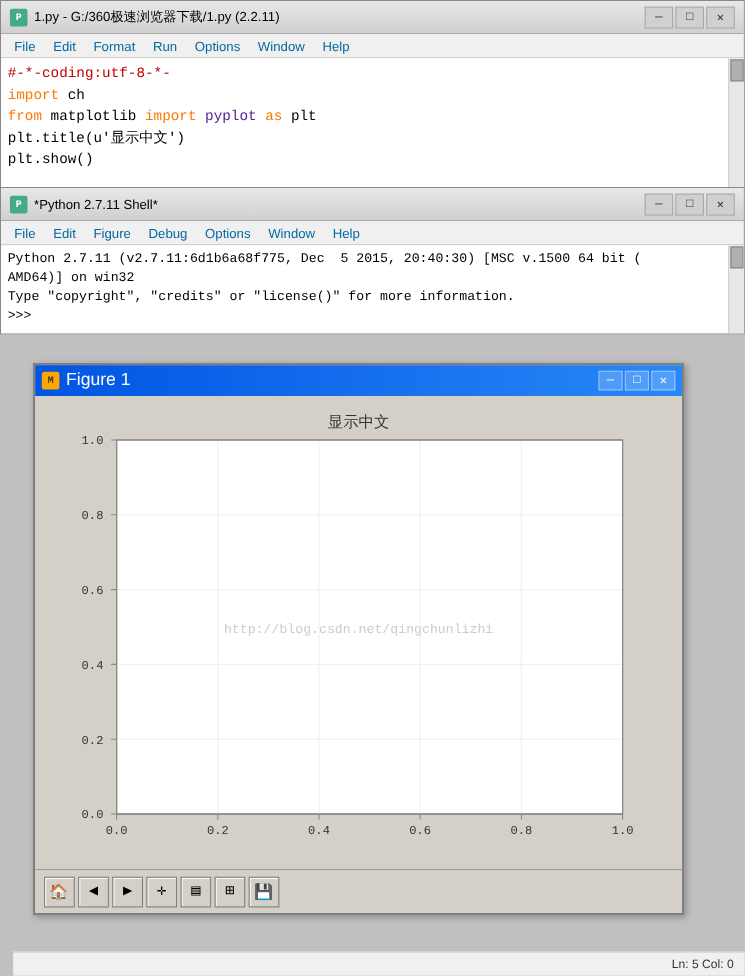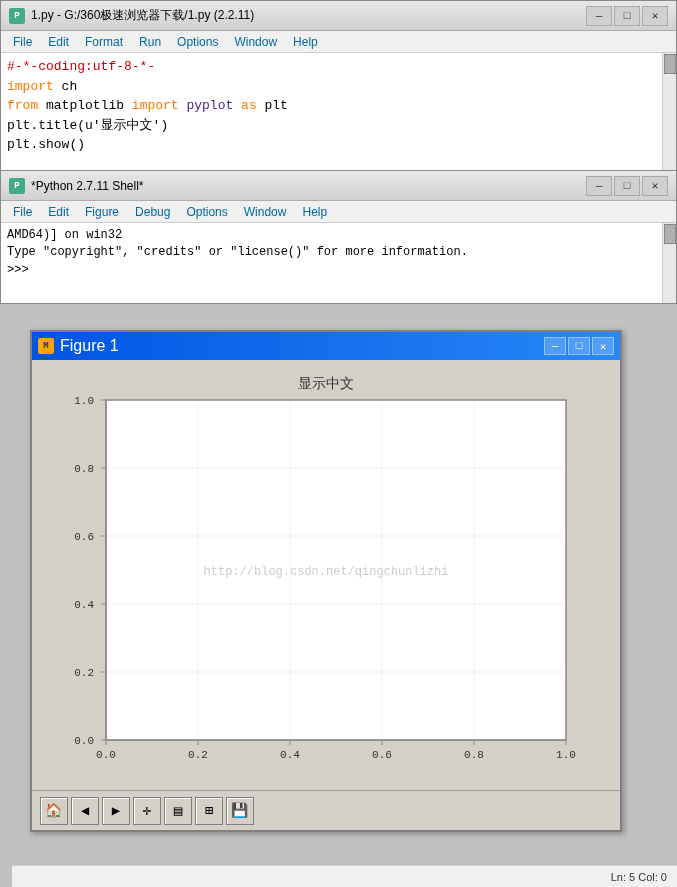--- a/index.html
+++ b/index.html
@@ -261,20 +261,21 @@
   <div class="menu-bar">
     <span class="menu-item">File</span>
     <span class="menu-item">Edit</span>
     <span class="menu-item">Figure</span>
     <span class="menu-item">Debug</span>
     <span class="menu-item">Options</span>
     <span class="menu-item">Window</span>
     <span class="menu-item">Help</span>
   </div>
   <div class="shell-code-area" style="position:relative;">
+    <span class="shell-line">Python 2.7.11 (v2.7.11:6d1b6a68f775, Dec  5 2015, 20:40:30) [MSC v.1500 64 bit (</span>
     <span class="shell-line">AMD64)] on win32</span>
     <span class="shell-line">Type "copyright", "credits" or "license()" for more information.</span>
     <span class="shell-line">&gt;&gt;&gt;</span>
     <div class="scrollbar-track" style="height:100%;top:0;">
       <div class="scrollbar-thumb"></div>
     </div>
   </div>
 </div>
 
 <div class="figure-window">

